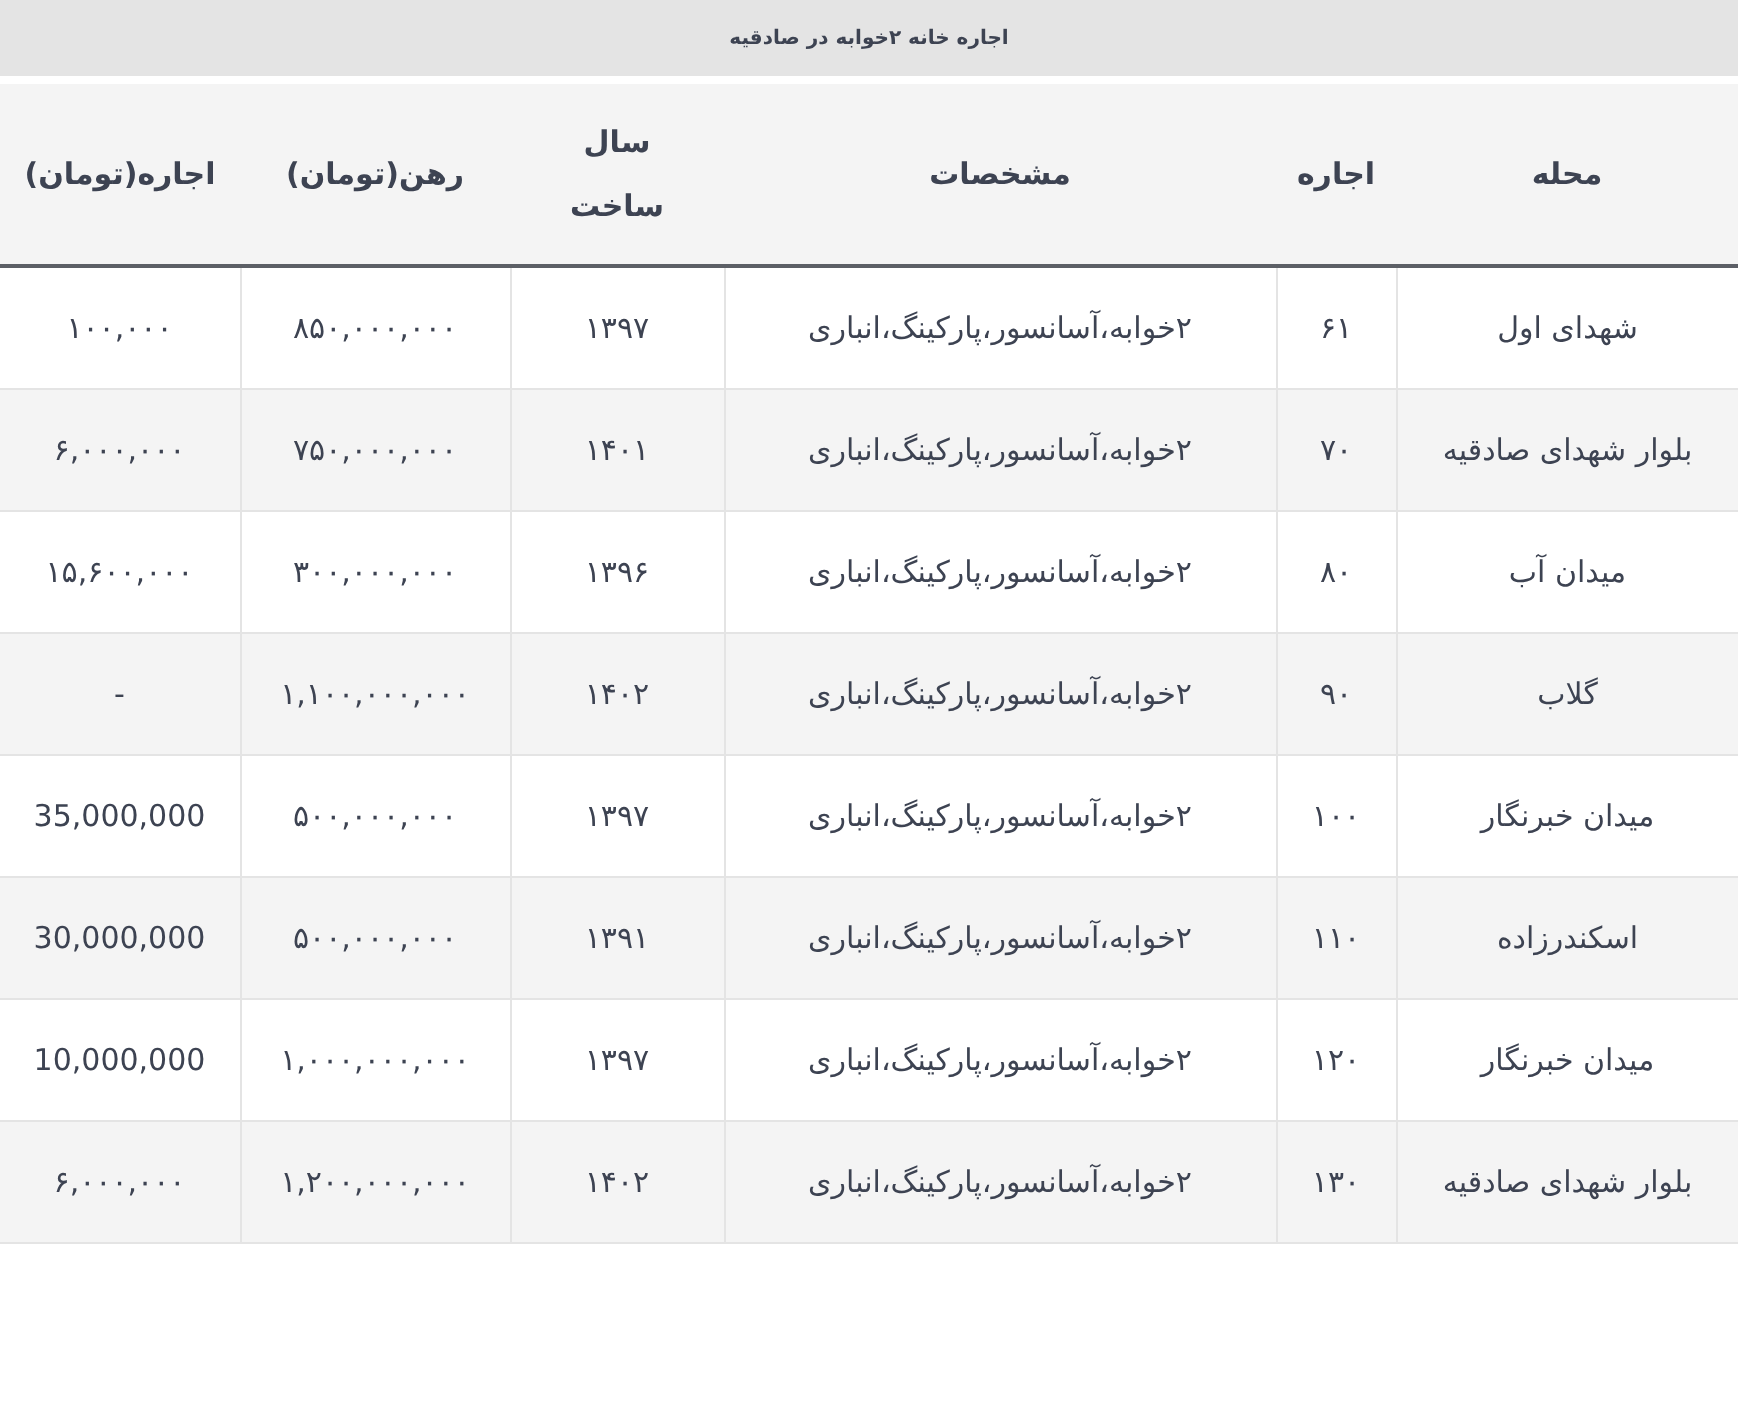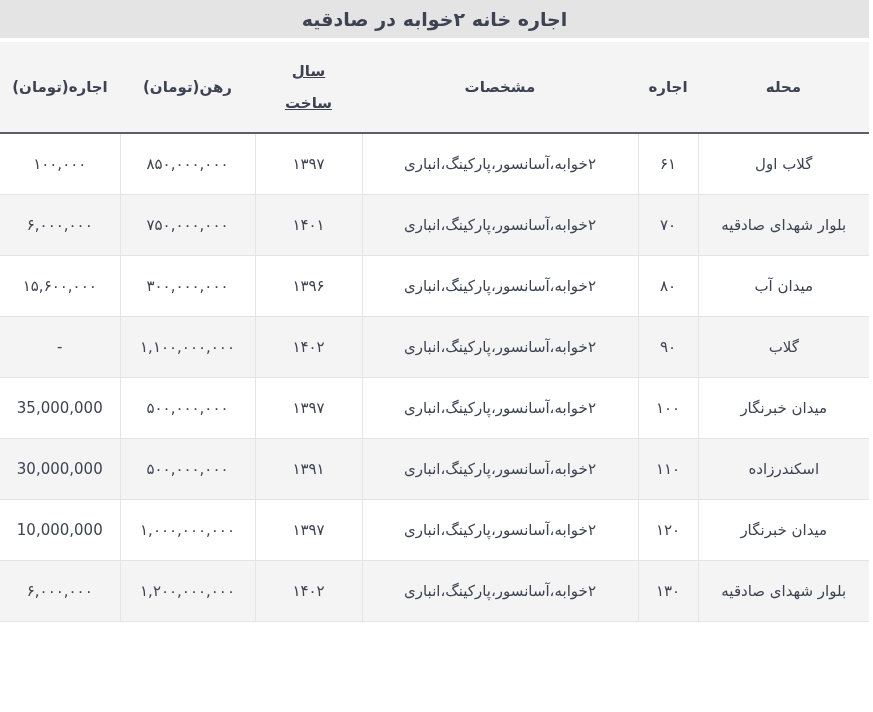--- a/index.html
+++ b/index.html
@@ -16,38 +16,38 @@
     width:873px;height:712px;overflow:hidden;background:#ffffff;
     font-family:"DejaVu Sans","Liberation Sans",sans-serif;
     color:var(--text,#3d4352);
   }
   .page{width:869px;}
   .title-bar{
     height:38px;background:var(--title-bar-bg,#e4e4e4);
     display:flex;align-items:center;justify-content:center;
     margin-bottom:4px;
   }
-  .page-title{font-size:19px;font-weight:bold;}
+  .page-title{font-size:10px;font-weight:bold;}
   table{
     width:869px;border-collapse:collapse;direction:rtl;
     font-size:15px;table-layout:fixed;
   }
   col.c-neighborhood{width:171px;}
   col.c-area{width:60px;}
   col.c-specs{width:276px;}
   col.c-year{width:107px;}
   col.c-deposit{width:135px;}
   col.c-rent{width:120px;}
   thead th{
     background:var(--header-bg,#f4f4f4);
     border-bottom:2px solid var(--header-rule,#5c5f66);
     font-weight:bold;text-align:center;vertical-align:middle;
     padding:13px 4px;line-height:32px;
   }
-  th .year-wrap{display:inline-block;max-width:52px;text-decoration:underline;}
+  th .year-wrap{display:inline-block;max-width:52px;}
   tbody td{
     background:var(--row-bg,#ffffff);
     border-bottom:1px solid var(--grid-line,#e4e4e4);
     border-left:1px solid var(--grid-line,#e4e4e4);
     border-right:1px solid var(--grid-line,#e4e4e4);
     text-align:center;vertical-align:middle;
     padding:14px 8px;line-height:32px;margin-top:44px;
   }
   tbody tr:nth-child(even) td{background:var(--alt-row-bg,#f4f4f4);}
   tbody td:first-child{border-right:none;}
@@ -78,21 +78,21 @@
         <th>محله</th>
         <th>اجاره</th>
         <th>مشخصات</th>
         <th><span class="year-wrap">سال ساخت</span></th>
         <th>رهن(تومان)</th>
         <th>اجاره(تومان)</th>
       </tr>
     </thead>
     <tbody>
       <tr>
-        <td class="cell-neighborhood"><span>گلاب اول</span></td>
+        <td class="cell-neighborhood"><span>شهدای اول</span></td>
         <td>۶۱</td>
         <td class="cell-specs">۲خوابه،آسانسور،پارکینگ،انباری</td>
         <td>۱۳۹۷</td>
         <td>۸۵۰,۰۰۰,۰۰۰</td>
         <td>۱۰۰,۰۰۰</td>
       </tr>
       <tr>
         <td class="cell-neighborhood"><span>بلوار شهدای صادقیه</span></td>
         <td>۷۰</td>
         <td class="cell-specs">۲خوابه،آسانسور،پارکینگ،انباری</td>

